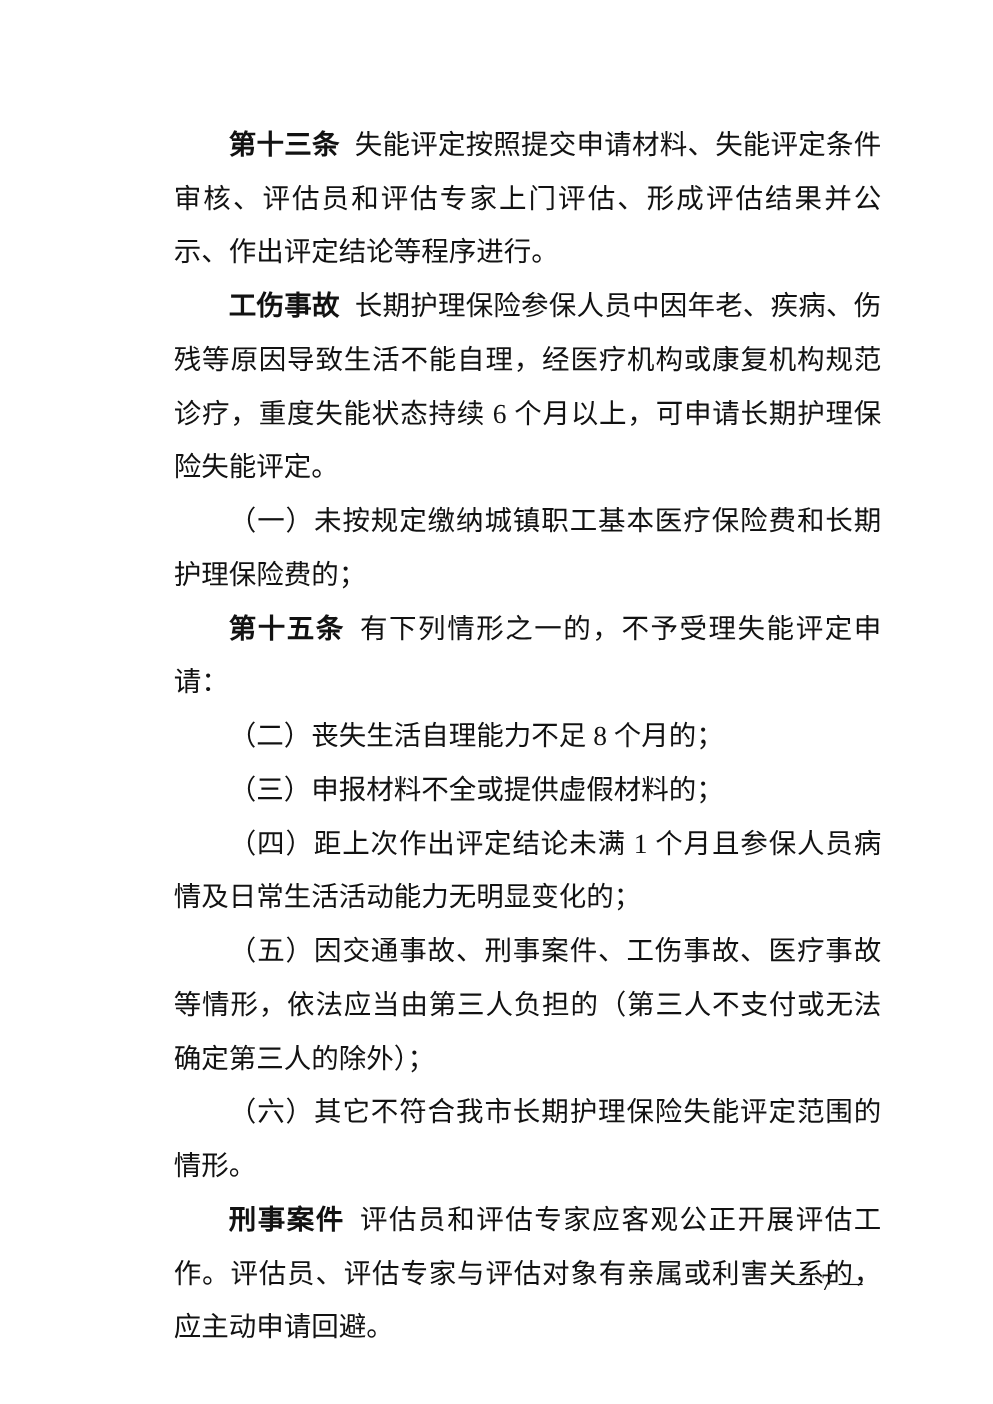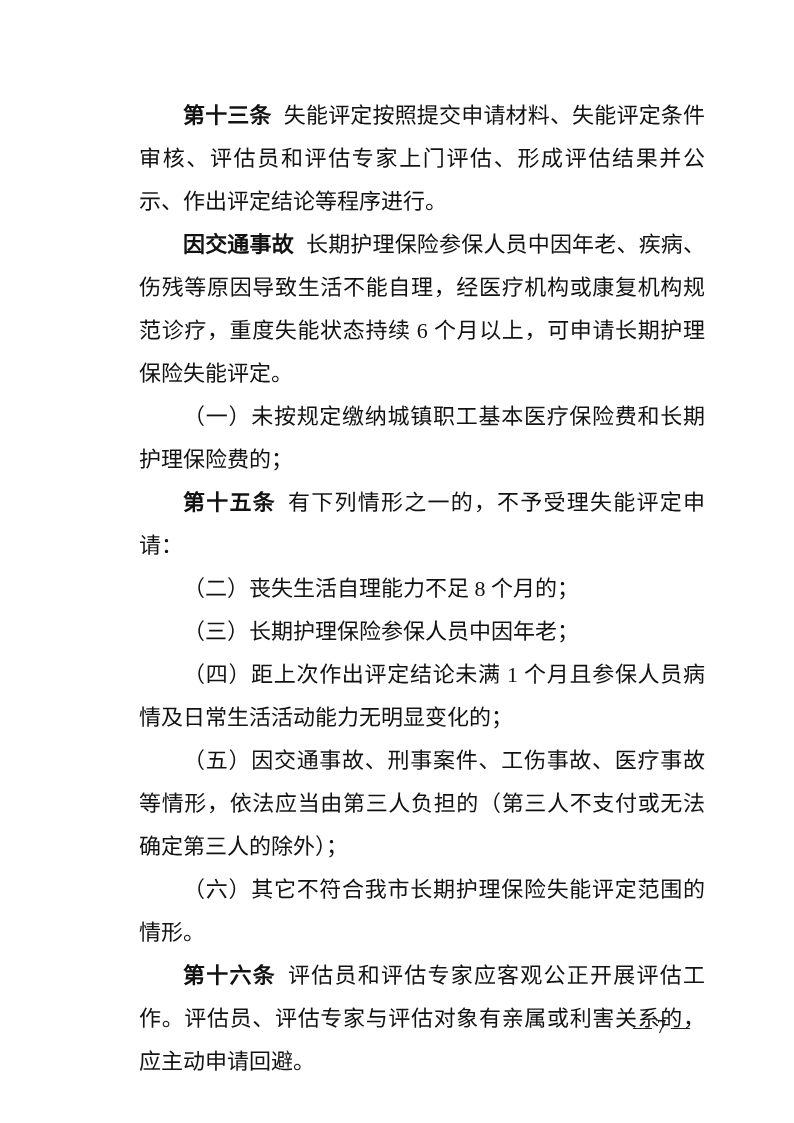--- a/index.html
+++ b/index.html
@@ -51,35 +51,35 @@
 </style>
 </head>
 <body>
 
 <div class="page">
 
   <main class="content">
 
     <p class="para"><b class="art">第十三条</b><span>失能评定按照提交申请材料、失能评定条件审核、评估员和评估专家上门评估、形成评估结果并公示、作出评定结论等程序进行。</span></p>
 
-    <p class="para"><b class="art">因交通事故</b><span>长期护理保险参保人员中因年老、疾病、伤残等原因导致生活不能自理，经医疗机构或康复机构规范诊疗，重度失能状态持续 6 个月以上，可申请长期护理保险失能评定。</span></p>
+    <p class="para"><b class="art">工伤事故</b><span>长期护理保险参保人员中因年老、疾病、伤残等原因导致生活不能自理，经医疗机构或康复机构规范诊疗，重度失能状态持续 6 个月以上，可申请长期护理保险失能评定。</span></p>
 
     <p class="para"><b class="art"></b><span>（一）未按规定缴纳城镇职工基本医疗保险费和长期护理保险费的；</span></p>
 
     <p class="para"><b class="art">第十五条</b><span>有下列情形之一的，不予受理失能评定申请：</span></p>
 
     <p class="para"><b class="art"></b><span>（二）丧失生活自理能力不足 8 个月的；</span></p>
 
-    <p class="para"><b class="art"></b><span>（三）长期护理保险参保人员中因年老；</span></p>
+    <p class="para"><b class="art"></b><span>（三）申报材料不全或提供虚假材料的；</span></p>
 
     <p class="para"><b class="art"></b><span>（四）距上次作出评定结论未满 1 个月且参保人员病情及日常生活活动能力无明显变化的；</span></p>
 
     <p class="para"><b class="art"></b><span>（五）因交通事故、刑事案件、工伤事故、医疗事故等情形，依法应当由第三人负担的（第三人不支付或无法确定第三人的除外）；</span></p>
 
     <p class="para"><b class="art"></b><span>（六）其它不符合我市长期护理保险失能评定范围的情形。</span></p>
 
-    <p class="para"><b class="art">第十六条</b><span>评估员和评估专家应客观公正开展评估工作。评估员、评估专家与评估对象有亲属或利害关系的，应主动申请回避。</span></p>
+    <p class="para"><b class="art">刑事案件</b><span>评估员和评估专家应客观公正开展评估工作。评估员、评估专家与评估对象有亲属或利害关系的，应主动申请回避。</span></p>
 
   </main>
 
   <div class="page-num">— 7 —</div>
 
 </div>
 
 </body></html>

